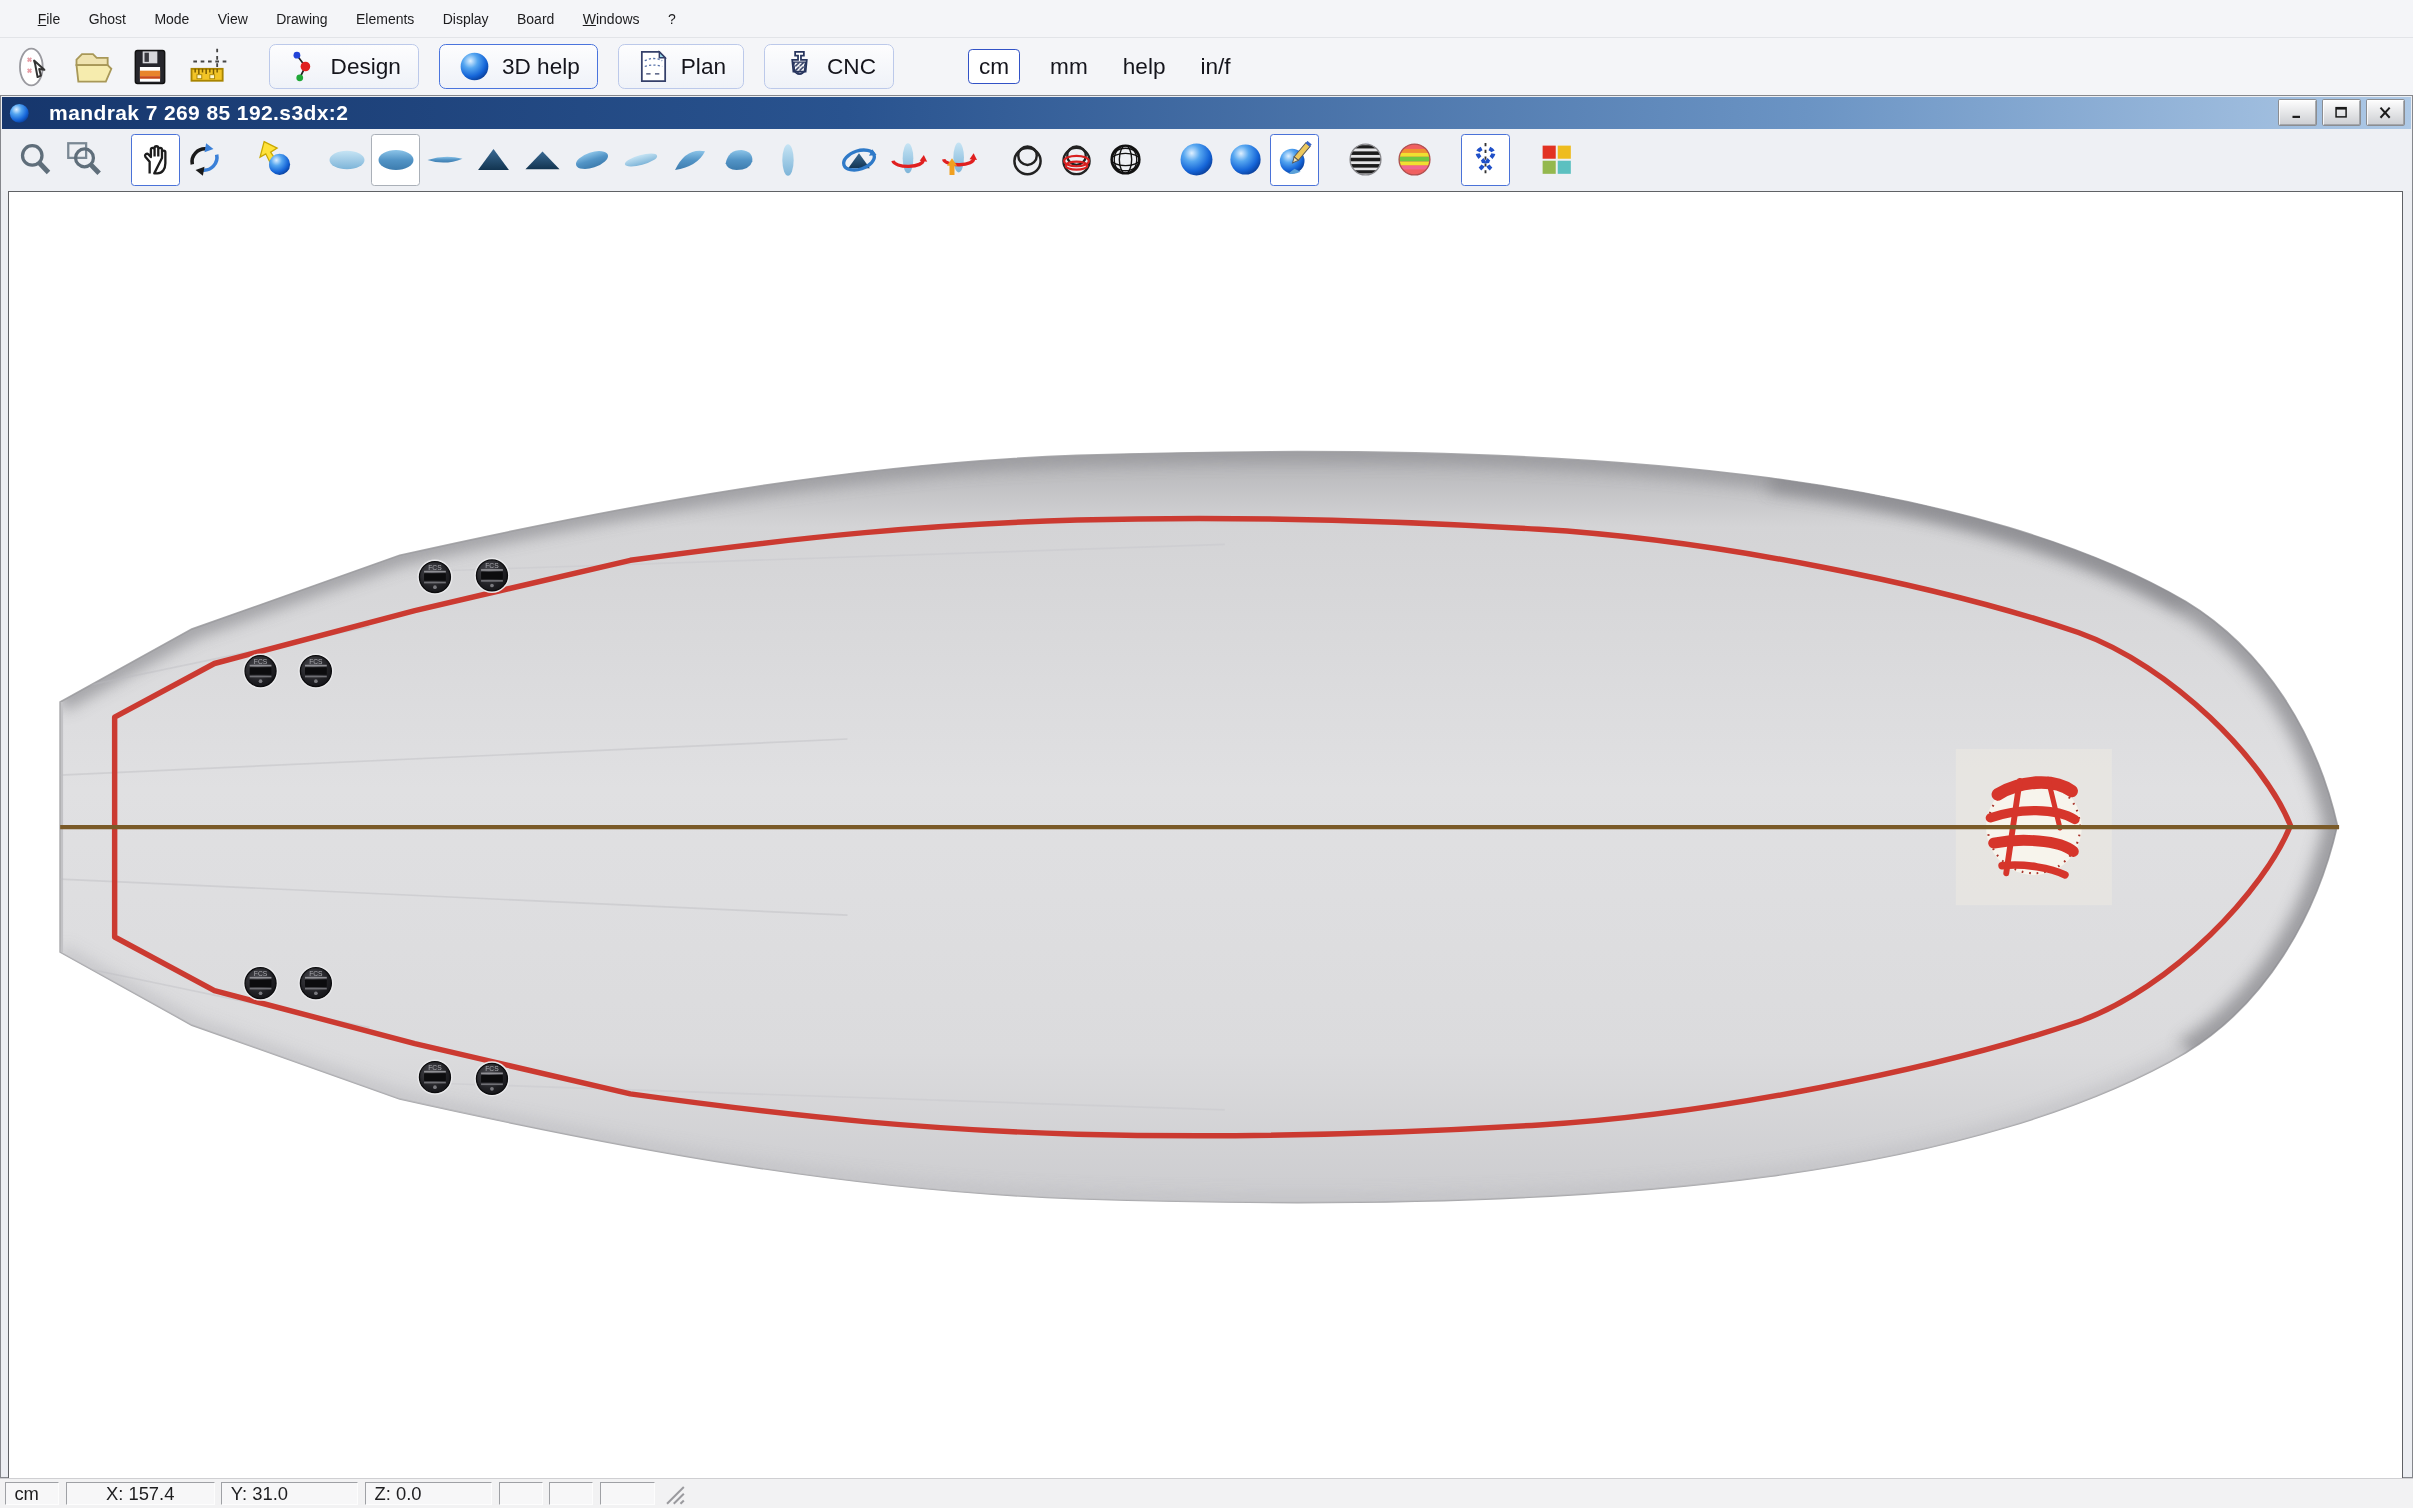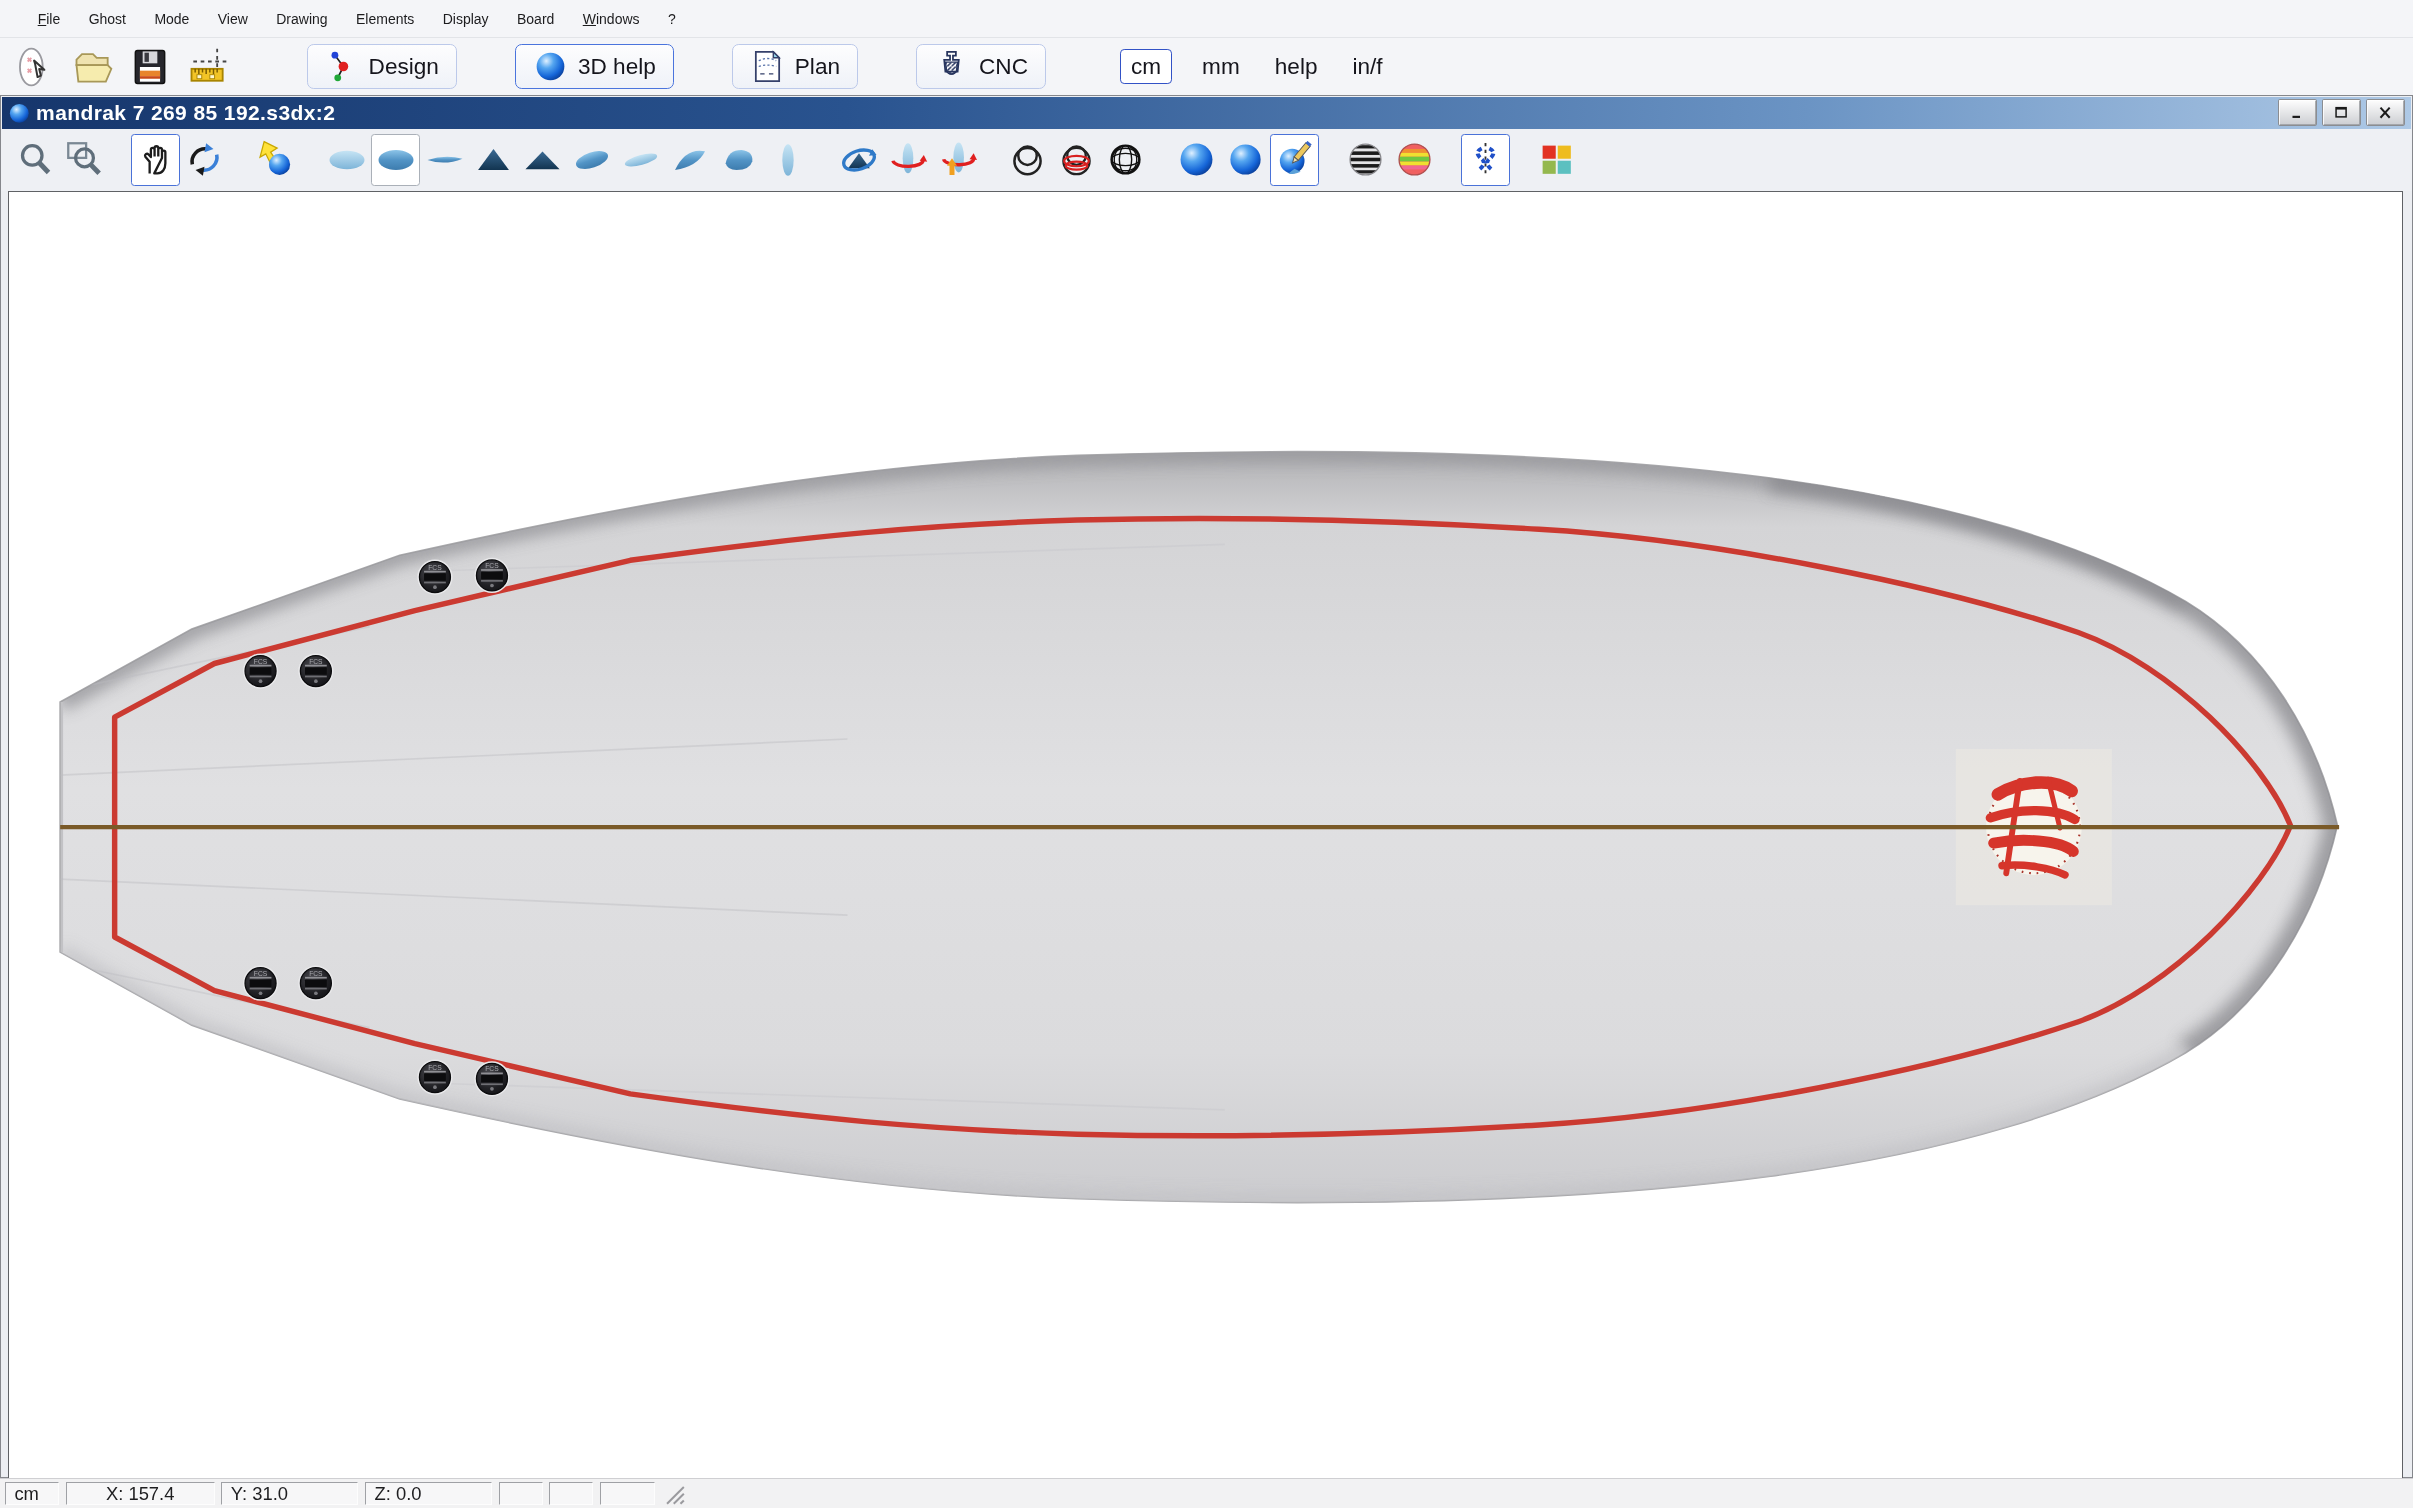--- a/index.html
+++ b/index.html
@@ -7,31 +7,31 @@
   
   #menubar{height:37px;background:#f4f5f8;display:flex;align-items:center;
     padding-left:23.5px;border-bottom:0.8px solid #e2e4e8;}
   .menu-item{padding:0 14.2px;font-size:14px;color:#1c1c1e;cursor:default;}
   
   #toolbar1{height:57px;background:#f4f5f8;display:flex;align-items:center;
     padding-left:8.4px;border-bottom:0.8px solid #d8dade;}
   .t1-icon{width:54px;height:52px;display:flex;align-items:center;justify-content:center;margin-right:3.4px;}
   .mode-btn{display:flex;align-items:center;gap:10px;border:1.7px solid #bcc9ea;border-radius:6.7px;
     background:linear-gradient(#fdfdfe,#eff2f8);padding:0 17px;margin-right:20px;font-size:22.6px;
-    color:#15151c;height:45px;box-sizing:border-box;margin-left:38px;}
+    color:#15151c;height:45px;box-sizing:border-box;}
   .mode-btn.active{border-color:#4a74dd;}
   .units{margin-left:54px;display:flex;align-items:center;gap:25px;font-size:22.6px;color:#15151c;}
   .unit{padding:3.4px 5px;}
   .unit.selected{border:1.7px solid #3252c6;background:#fff;border-radius:4.2px;padding:3.4px 10px;}
   
   #workarea{position:absolute;top:95px;left:0;right:0;bottom:30px;
     border:1.7px solid #85878c;background:#eceef2;box-sizing:border-box;}
   #titlebar{height:32px;margin:0.8px 0.8px 0 0.8px;display:flex;align-items:center;padding:0 6.7px;
     background:linear-gradient(90deg,#16366c 0%,#29538f 35%,#6b94c4 75%,#aec9e6 100%);}
-  #titlebar .title{color:#fff;font-size:21px;font-weight:bold;margin-left:5px;flex:1;letter-spacing:0.4px;}
+  #titlebar .title{color:#fff;font-size:21px;font-weight:bold;margin-left:18px;flex:1;letter-spacing:0.4px;}
   .win-btn{width:37px;height:25px;margin-left:5px;display:flex;align-items:center;justify-content:center;
     background:linear-gradient(#fefefe,#ccced2);border:0.8px solid #8b8d91;
     box-shadow:inset 0.8px 0.8px 0 #fff,inset -0.8px -0.8px 0 #97999d;border-radius:1.7px;}
   
   #toolbar2{height:62px;display:flex;align-items:center;padding-left:10px;background:#eef0f4;}
   .grp{display:flex;margin-right:22px;}
   .slot{width:49px;height:52px;display:flex;align-items:center;justify-content:center;
     border:1.7px solid transparent;border-radius:3.4px;box-sizing:border-box;}
   .slot.sel{background:#fff;border-color:#4a72d8;}
   .slot.selg{background:#fff;border-color:#aab0b8;}

